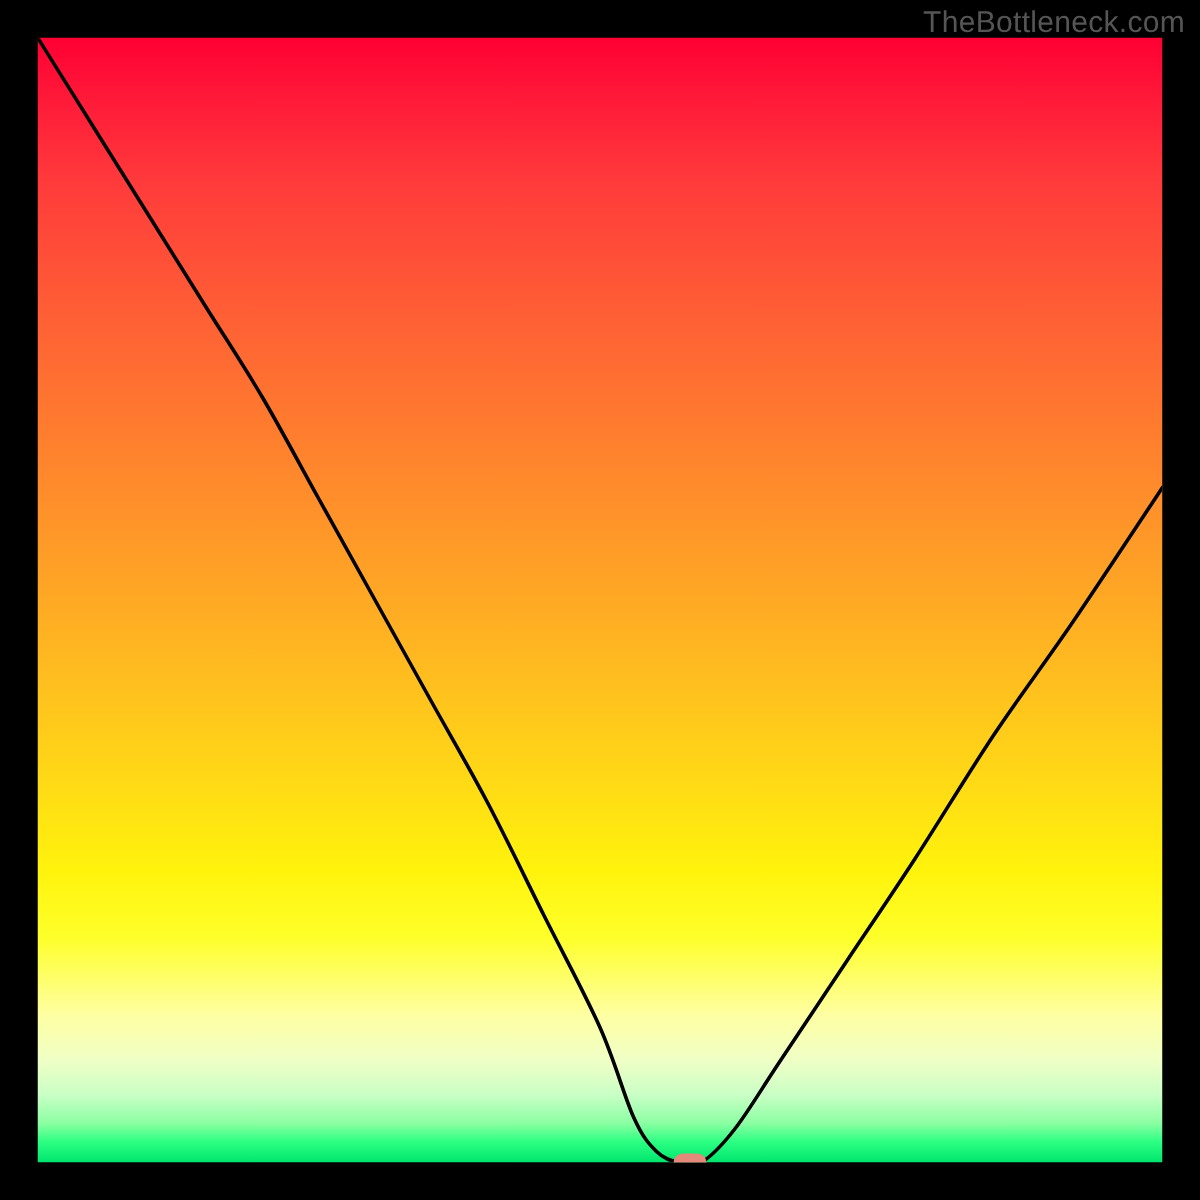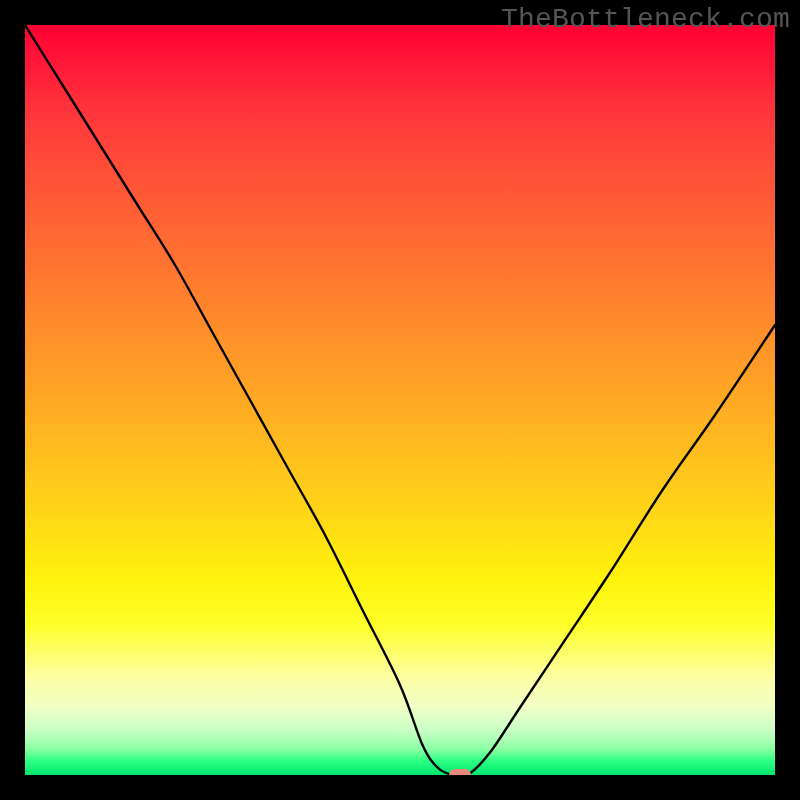--- a/index.html
+++ b/index.html
@@ -15,24 +15,23 @@
     position: relative;
     width: 800px;
     height: 800px;
     background: #000;
   }
   .watermark {
     position: absolute;
     top: 4px;
     right: 10px;
     color: #555;
-    font-size: 28px;
+    font-size: 20px;
     z-index: 5;
     letter-spacing: 0.2px;
-    font-family: Liberation Mono, monospace;
   }
   .plot-area {
     position: absolute;
     left: 25px;
     top: 25px;
     width: 750px;
     height: 750px;
     overflow: hidden;
   }
   .gradient-bg {

